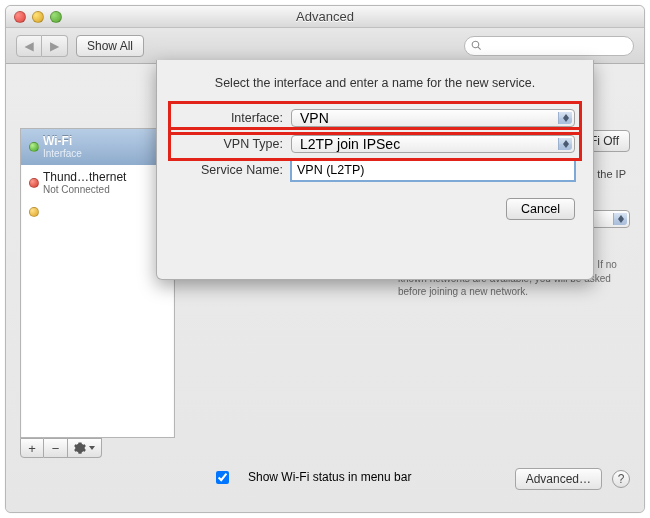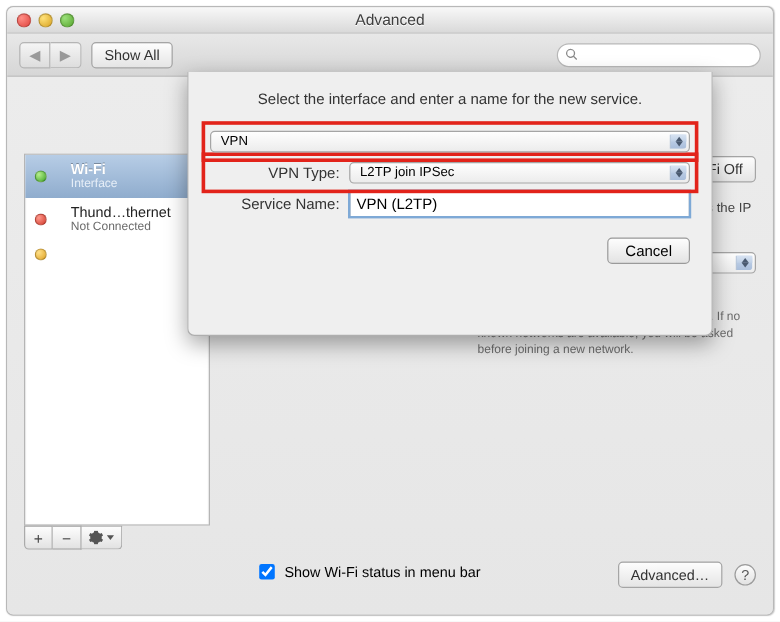--- a/index.html
+++ b/index.html
@@ -22,21 +22,21 @@
   .navseg .seg:first-child { border-radius: 4px 0 0 4px; }
   .navseg .seg:last-child { border-radius: 0 4px 4px 0; border-left: none; }
   .spacer { flex: 1; }
   .search { width: 170px; height: 20px; border: 1px solid #b8b8b8; border-radius: 10px; background: #fff; display: flex; align-items: center; padding: 0 6px; gap: 4px; }
   .search svg { width: 11px; height: 11px; fill: #8a8a8a; }
   .search input { border: none; outline: none; font-size: 11px; flex: 1; background: transparent; }
 
   .content { position: absolute; top: 58px; left: 0; right: 0; bottom: 0; background: linear-gradient(#ececec,#e6e6e6); }
 
   .sidebar { position: absolute; left: 14px; top: 64px; width: 155px; height: 310px; border: 1px solid #b5b5b5; border-radius: 0; background: #fff; box-shadow: inset 0 1px 2px rgba(0,0,0,.1); overflow: hidden; }
-  .side-item { display: flex; align-items: center; gap: 20px; padding: 6px 8px; font-size: 11px; }
+  .side-item { display: flex; align-items: center; gap: 4px; padding: 6px 8px; font-size: 11px; }
   .side-item.sel { background: linear-gradient(#b7cde6,#8faccd); }
   .dot { width: 10px; height: 10px; border-radius: 50%; border: 1px solid rgba(0,0,0,.2); flex-shrink: 0; }
   .dot.green { background: radial-gradient(circle at 30% 30%, #b8f08e, #3fa528); }
   .dot.red { background: radial-gradient(circle at 30% 30%, #ff9a8e, #d23a2c); }
   .dot.amber { background: radial-gradient(circle at 30% 30%, #ffe18a, #e0a325); }
   .si-text { display: flex; flex-direction: column; line-height: 1.1; }
   .si-name { color: #222; font-size: 12px; }
   .side-item.sel .si-name { color: #fff; font-weight: bold; text-shadow: 0 -1px 0 rgba(0,0,0,.3); }
   .si-stat { color: #6b6b6b; font-size: 10px; }
   .side-item.sel .si-stat { color: #e6eef7; }
@@ -51,26 +51,26 @@
   .mainpane { position: absolute; left: 180px; top: 64px; right: 14px; bottom: 70px; }
   .wifi-off { position: absolute; right: 0; top: 2px; }
   .ipnote { position: absolute; top: 40px; left: 10px; right: 0; font-size: 11px; color: #444; }
   .nn-label { position: absolute; top: 86px; left: 70px; font-size: 12px; color: #b9b9b9; text-shadow: 0 1px 0 #fff; }
   .nn-select { position: absolute; top: 82px; left: 195px; right: 0; }
 
   .ask { position: absolute; top: 112px; left: 195px; font-size: 12px; color: #333; display: flex; align-items: center; gap: 6px; }
   .ask input { width: 13px; height: 13px; }
   .asknote { position: absolute; top: 130px; left: 212px; right: 10px; font-size: 10px; color: #6b6b6b; line-height: 1.35; }
 
-  .showbar { position: absolute; left: 210px; bottom: 28px; font-size: 12px; display: flex; align-items: flex-start; gap: 8px; }
+  .showbar { position: absolute; left: 210px; bottom: 28px; font-size: 12px; display: flex; align-items: center; gap: 19px; }
   .showbar input { width: 13px; height: 13px; }
   .advbtn { position: absolute; right: 42px; bottom: 22px; }
   .help { position: absolute; right: 14px; bottom: 24px; width: 18px; height: 18px; border: 1px solid #9c9c9c; border-radius: 50%; background: linear-gradient(#fdfdfd,#e2e2e2); display: flex; align-items: center; justify-content: center; font-size: 12px; color: #555; }
 
-  .macselect { height: 18px; border: 1px solid #a5a5a5; border-radius: 4px; background: linear-gradient(#fefefe,#ececec); font-size: 11px; padding: 0 20px 0 8px; display: flex; align-items: center; position: relative; min-width: 60px; }
+  .macselect { height: 18px; border: 1px solid #a5a5a5; border-radius: 4px; background: linear-gradient(#fefefe,#ececec); font-size: 14px; padding: 0 20px 0 8px; display: flex; align-items: center; position: relative; min-width: 60px; }
   .macselect .stepper { position: absolute; right: 2px; top: 2px; bottom: 2px; width: 14px; background: linear-gradient(#c7d6ec,#a9bedb); border-left: 1px solid #9cb1cd; border-radius: 0 3px 3px 0; display: flex; flex-direction: column; }
   .macselect .stepper::before, .macselect .stepper::after { content: ""; flex: 1; display: block; }
   .macselect .stepper::before { background: linear-gradient(#d8e3f2,#bfd0e6); }
   .macselect .up, .macselect .dn { position: absolute; right: 5px; width: 0; height: 0; border-left: 3px solid transparent; border-right: 3px solid transparent; }
   .macselect .up { top: 4px; border-bottom: 4px solid #4a5a70; }
   .macselect .dn { bottom: 4px; border-top: 4px solid #4a5a70; }
 
   
   .sheet { position: absolute; left: 128px; top: 60px; width: 438px; height: 220px; background: #efefef; border: 1px solid #aeaeae; border-top: none; border-radius: 0 0 6px 6px; box-shadow: 0 6px 18px rgba(0,0,0,.35); z-index: 50; padding: 16px 18px 14px; margin-left: 28px; }
   .sheet-prompt { text-align: center; font-size: 12.5px; color: #333; margin-bottom: 16px; }
@@ -173,20 +173,21 @@
     <div class="pillbtn advbtn">Advanced…</div>
     <div class="help">?</div>
 
   </div>
 </div>
 
 <div class="sheet">
   <div class="sheet-prompt">Select the interface and enter a name for the new service.</div>
 
   <div class="frow highlight-red">
+    <div class="flabel">Interface:</div>
     <div class="fcontrol">
       <div class="macselect">
         <span>VPN</span>
         <span class="stepper"></span>
           <span class="up"></span>
           <span class="dn"></span>
       </div>
     </div>
   </div>
 

